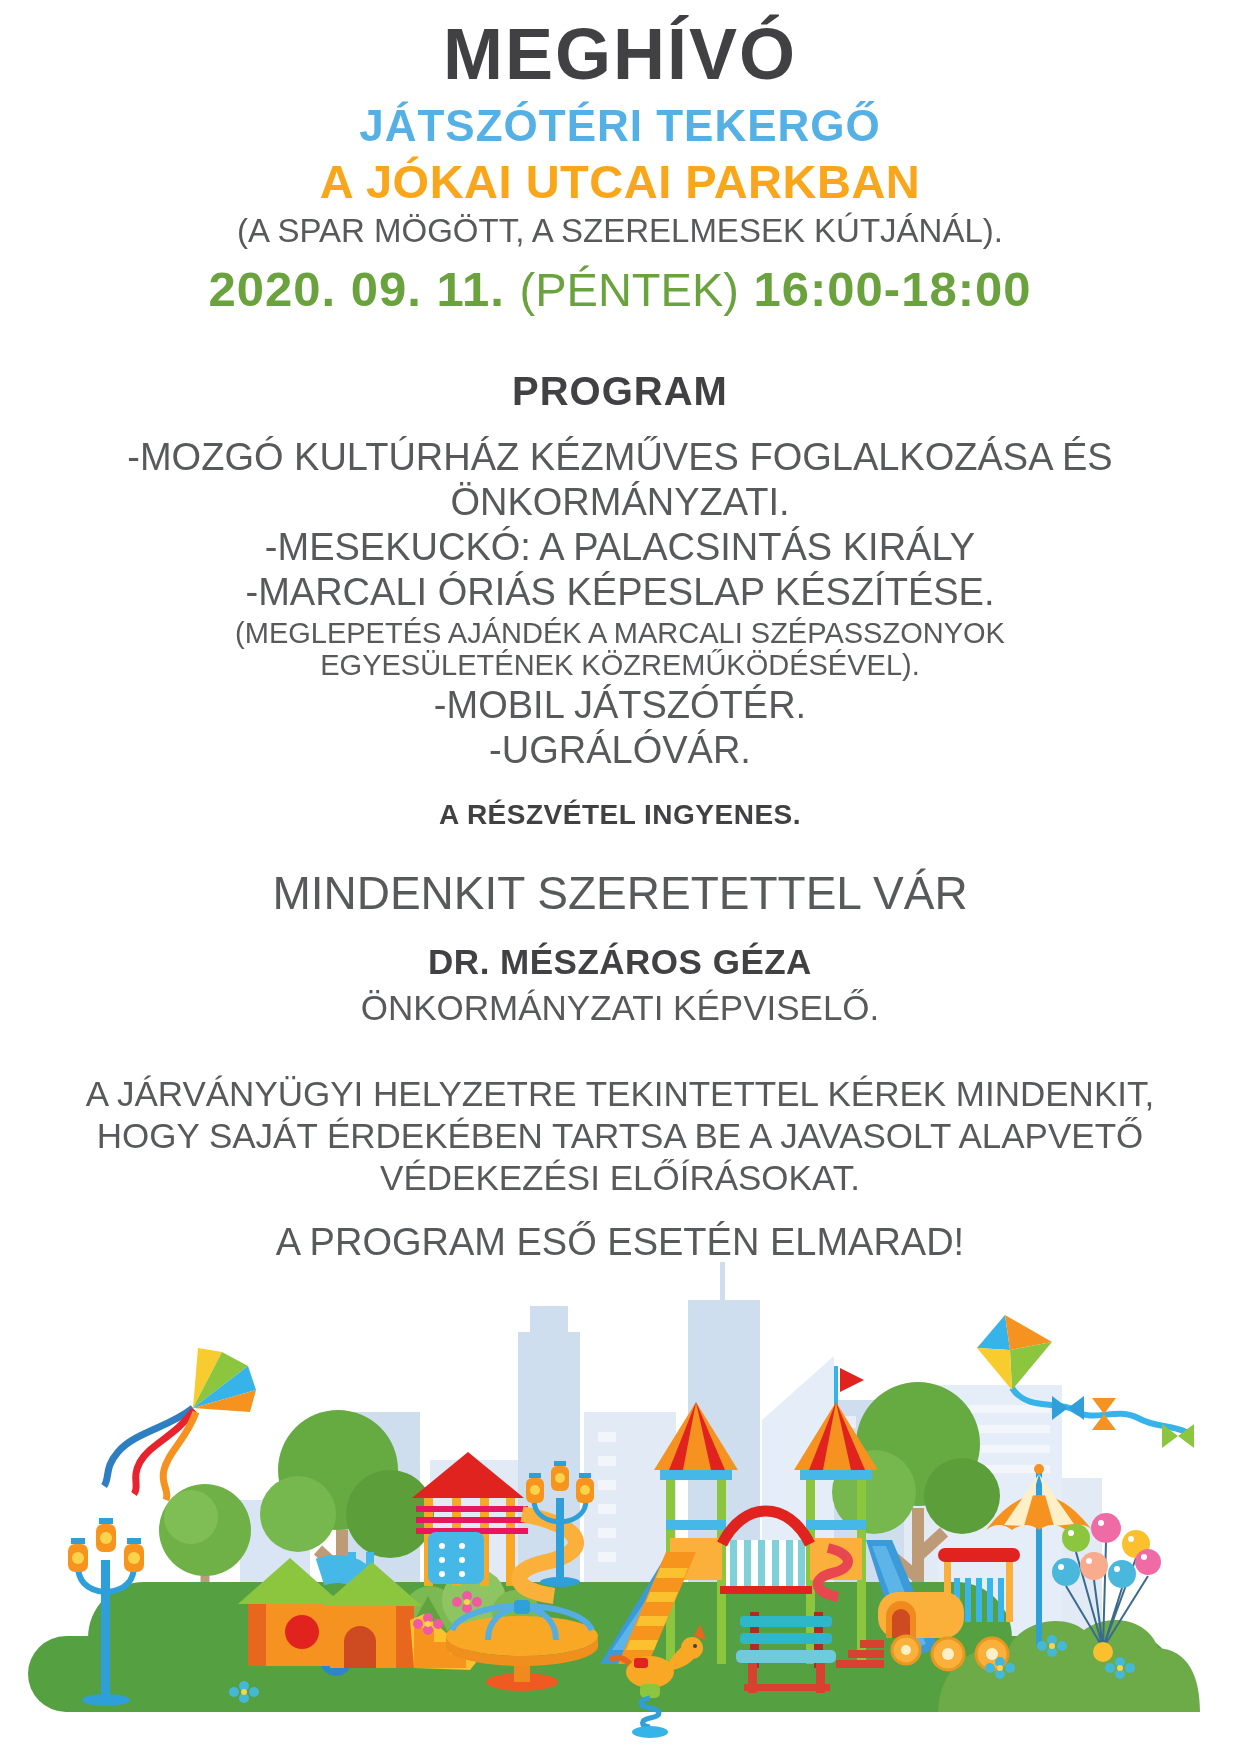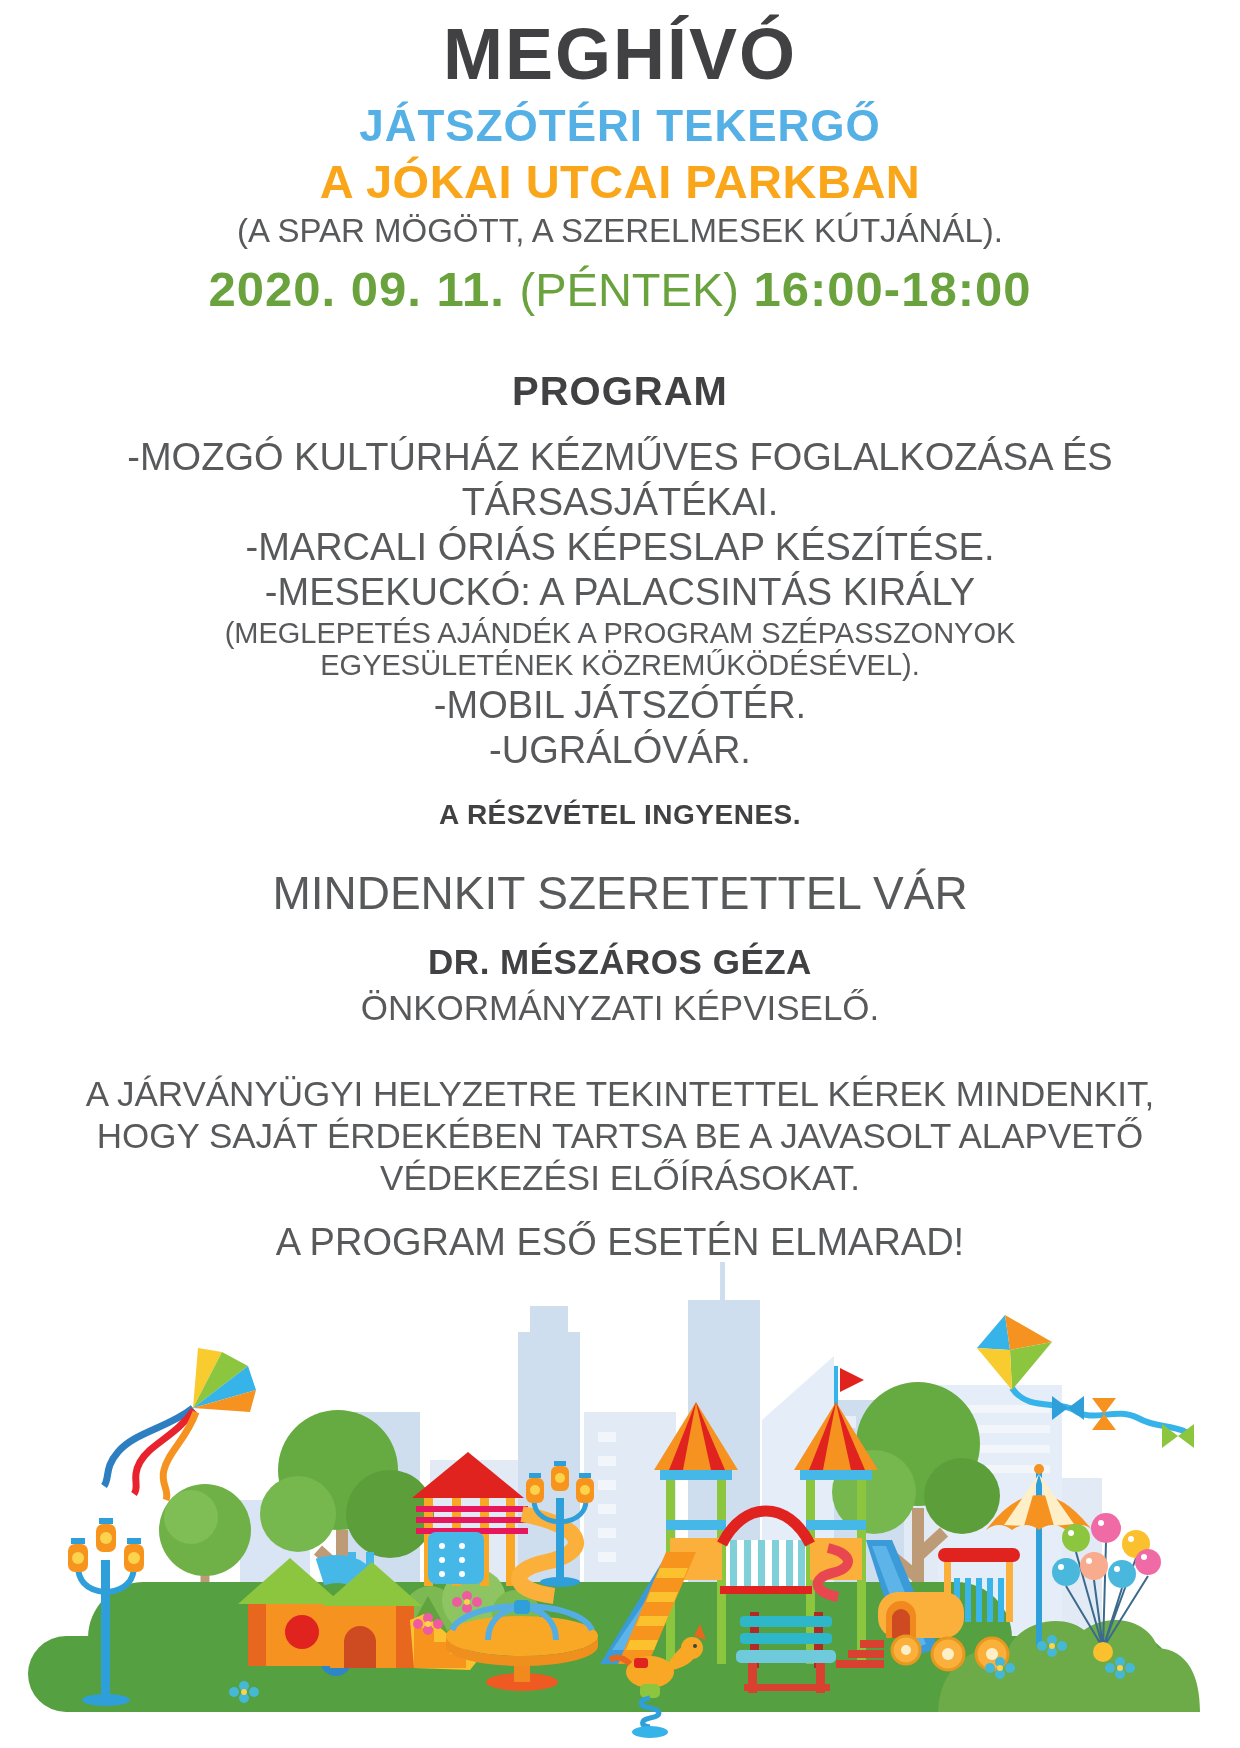--- a/index.html
+++ b/index.html
@@ -56,24 +56,24 @@
 
   <div class="date-line">
     <span>2020. 09. 11.</span>
     <span class="day">(PÉNTEK)</span>
     <span>16:00-18:00</span>
   </div>
 
   <div class="program-heading">PROGRAM</div>
 
   <ul class="program-list">
-    <li>-MOZGÓ KULTÚRHÁZ KÉZMŰVES FOGLALKOZÁSA ÉS TÁRSASJÁTÉKAI.</li>
+    <li>-MOZGÓ KULTÚRHÁZ KÉZMŰVES FOGLALKOZÁSA ÉS ÖNKORMÁNYZATI.</li>
+    <li>-MESEKUCKÓ: A PALACSINTÁS KIRÁLY</li>
     <li>-MARCALI ÓRIÁS KÉPESLAP KÉSZÍTÉSE.</li>
-    <li>-MESEKUCKÓ: A PALACSINTÁS KIRÁLY</li>
-    <li class="small">(MEGLEPETÉS AJÁNDÉK A PROGRAM SZÉPASSZONYOK EGYESÜLETÉNEK KÖZREMŰKÖDÉSÉVEL).</li>
+    <li class="small">(MEGLEPETÉS AJÁNDÉK A MARCALI SZÉPASSZONYOK EGYESÜLETÉNEK KÖZREMŰKÖDÉSÉVEL).</li>
     <li>-MOBIL JÁTSZÓTÉR.</li>
     <li>-UGRÁLÓVÁR.</li>
   </ul>
 
   <div class="free-note">A RÉSZVÉTEL INGYENES.</div>
   <div class="welcome">MINDENKIT SZERETETTEL VÁR</div>
   <div class="host-name">DR. MÉSZÁROS GÉZA</div>
   <div class="host-title">ÖNKORMÁNYZATI KÉPVISELŐ.</div>
   <div class="covid-note">A JÁRVÁNYÜGYI HELYZETRE TEKINTETTEL KÉREK MINDENKIT, HOGY SAJÁT ÉRDEKÉBEN TARTSA BE A JAVASOLT ALAPVETŐ VÉDEKEZÉSI ELŐÍRÁSOKAT.</div>
   <div class="rain-note">A PROGRAM ESŐ ESETÉN ELMARAD!</div>

